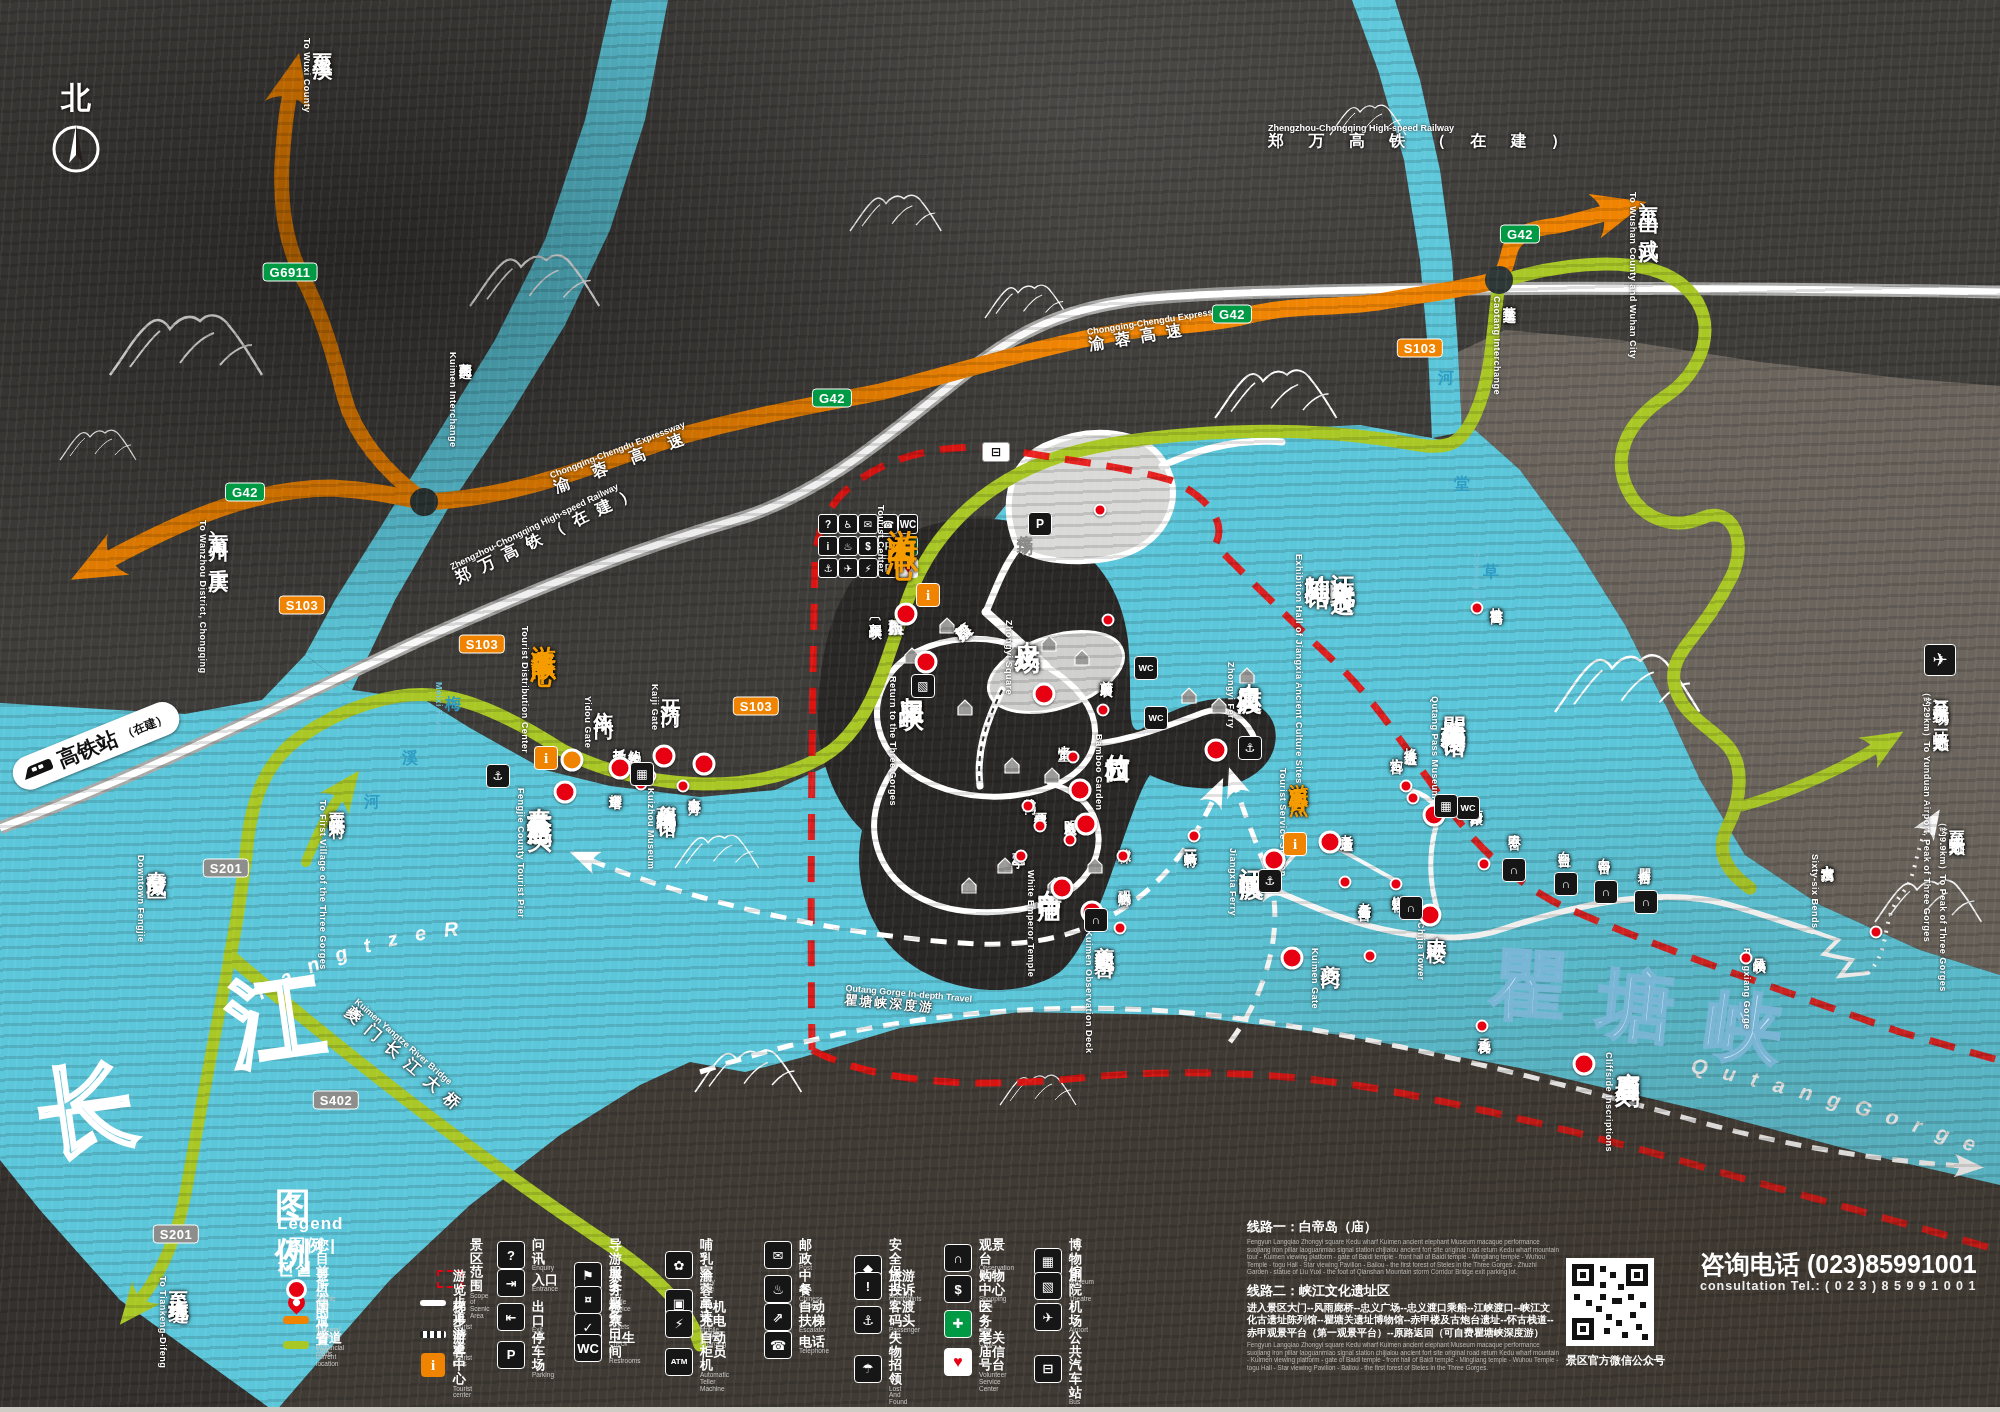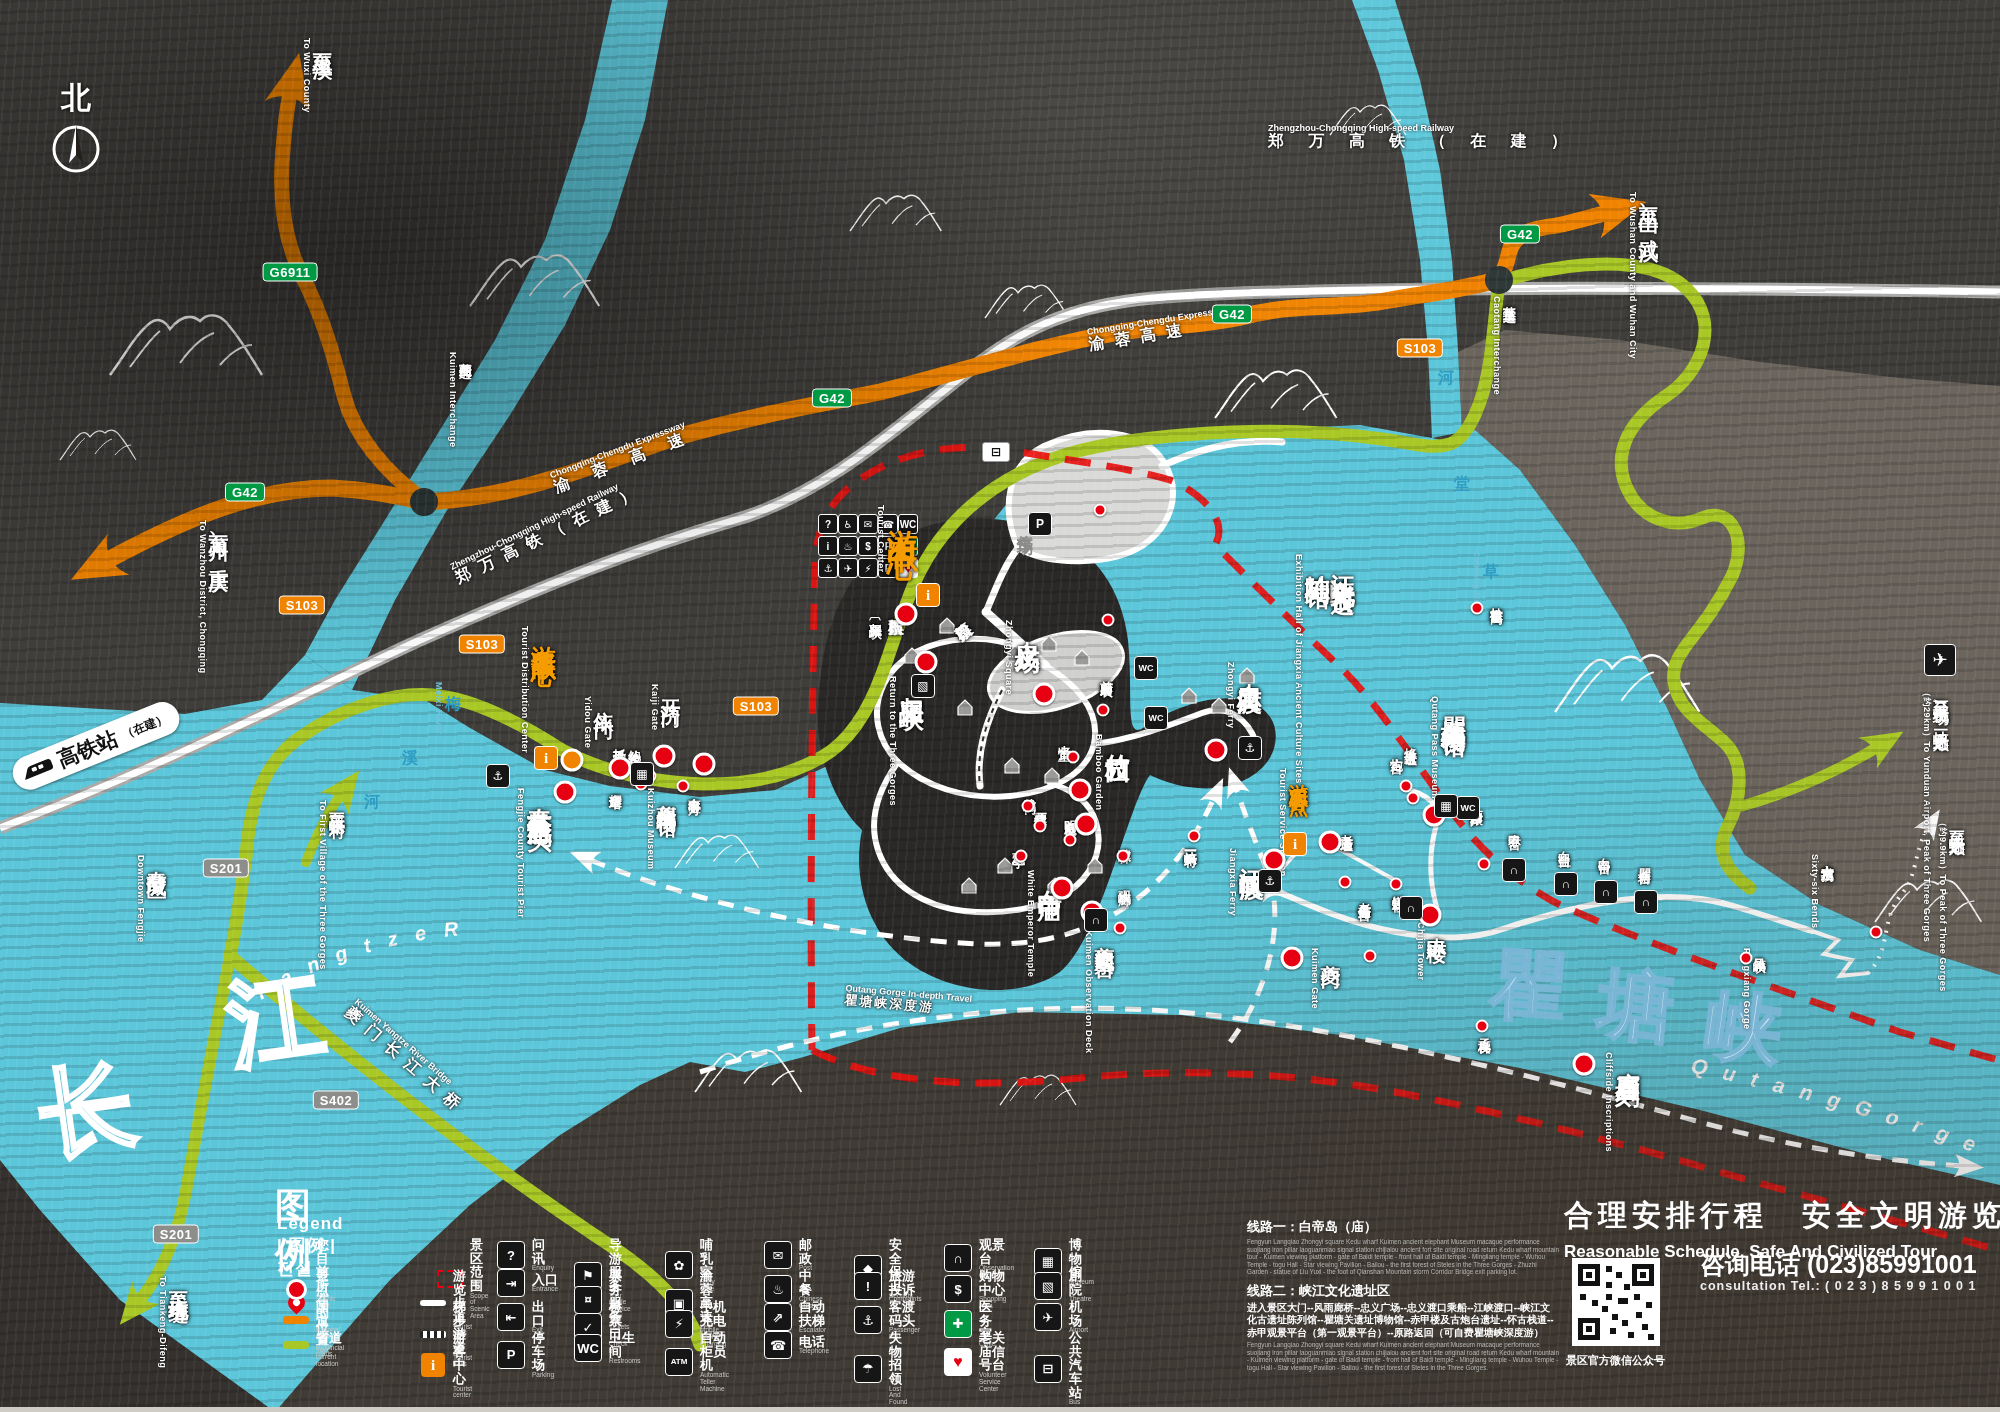--- a/index.html
+++ b/index.html
@@ -110,21 +110,21 @@
   
   #routes{position:absolute;left:1247px;top:1212px;width:312px;z-index:6;color:#fff;}
   #routes .rt{font-size:13px;font-weight:bold;margin-top:6px;}
   #routes .rb{font-size:10px;font-weight:bold;line-height:1.25;margin-top:2px;}
   #routes .re{font-size:6.3px;color:#b9b7b3;line-height:1.2;margin-top:2px;}
 
   
   #notice{position:absolute;left:1564px;top:1196px;width:436px;z-index:6;color:#fff;}
   #notice .t{font-size:29px;font-weight:bold;letter-spacing:5px;white-space:nowrap;}
   #notice .s{font-size:17px;font-weight:bold;margin-top:6px;}
-  #qrwrap{position:absolute;left:1566px;top:1258px;z-index:6;text-align:center;color:#fff;}
+  #qrwrap{position:absolute;left:1566px;top:1258px;z-index:6;color:#fff;}
   #qrwrap .cap{font-size:11px;font-weight:bold;margin-top:3px;}
   #phones{position:absolute;left:1700px;top:1252px;z-index:6;color:#fff;}
   .ph .big{position:static;font-size:25px;font-weight:bold;white-space:nowrap;}
   .ph .small{font-size:12.5px;font-weight:bold;letter-spacing:1px;color:#eee;margin:2px 0 7px;}
 </style>
 </head>
 <body>
 
 <div id="stage">
 
@@ -569,24 +569,20 @@
       </div>
 
     <div id="routes">
         <div class="rt">线路一：白帝岛（庙）</div>
         <div class="re">Fengyun Langqiao Zhongyi square Kedu wharf Kuimen ancient elephant Museum macaque performance suojiang iron pillar laoguanmiao signal station chijialou ancient fort site original road return Kedu wharf mountain tour - Kuimen viewing platform - gate of Baidi temple - front hall of Baidi temple - Mingliang temple - Wuhou Temple - togu Hall - Star viewing Pavilion - Bailou - the first forest of Steles in the Three Gorges - Zhuzhi Garden - statue of Liu Yuxi - the foot of Qianshan Mountain storm Corridor Bridge exit parking lot.</div>
         <div class="rt">线路二：峡江文化遗址区</div>
         <div class="rb">进入景区大门--风雨廊桥--忠义广场--忠义渡口乘船--江峡渡口--峡江文化古遗址陈列馆--瞿塘关遗址博物馆--赤甲楼及古炮台遗址--怀古栈道--赤甲观景平台（第一观景平台）--原路返回（可自费瞿塘峡深度游）</div>
         <div class="re">Fengyun Langqiao Zhongyi square Kedu wharf Kuimen ancient elephant Museum macaque performance suojiang iron pillar laoguanmiao signal station chijialou ancient fort site original road return Kedu wharf mountain - Kuimen viewing platform - gate of Baidi temple - front hall of Baidi temple - Mingliang temple - Wuhou Temple - togu Hall - Star viewing Pavilion - Bailou - the first forest of Steles in the Three Gorges.</div>
       </div>
 
-    <div id="notice">
-      <div class="t">合理安排行程　安全文明游览</div>
-      <div class="s">Reasonable Schedule, Safe And Civilized Tour</div>
-    </div>
     <div id="qrwrap">
       <svg width="88" height="88" viewBox="0 0 88 88">
         <rect width="88" height="88" fill="#fff"></rect>
         <g fill="#111">
           <rect x="6" y="6" width="22" height="22"></rect>
             <rect x="60" y="6" width="22" height="22"></rect>
             <rect x="6" y="60" width="22" height="22"></rect>
           <rect x="11" y="11" width="12" height="12" fill="#fff"></rect>
             <rect x="65" y="11" width="12" height="12" fill="#fff"></rect>
             <rect x="11" y="65" width="12" height="12" fill="#fff"></rect>

